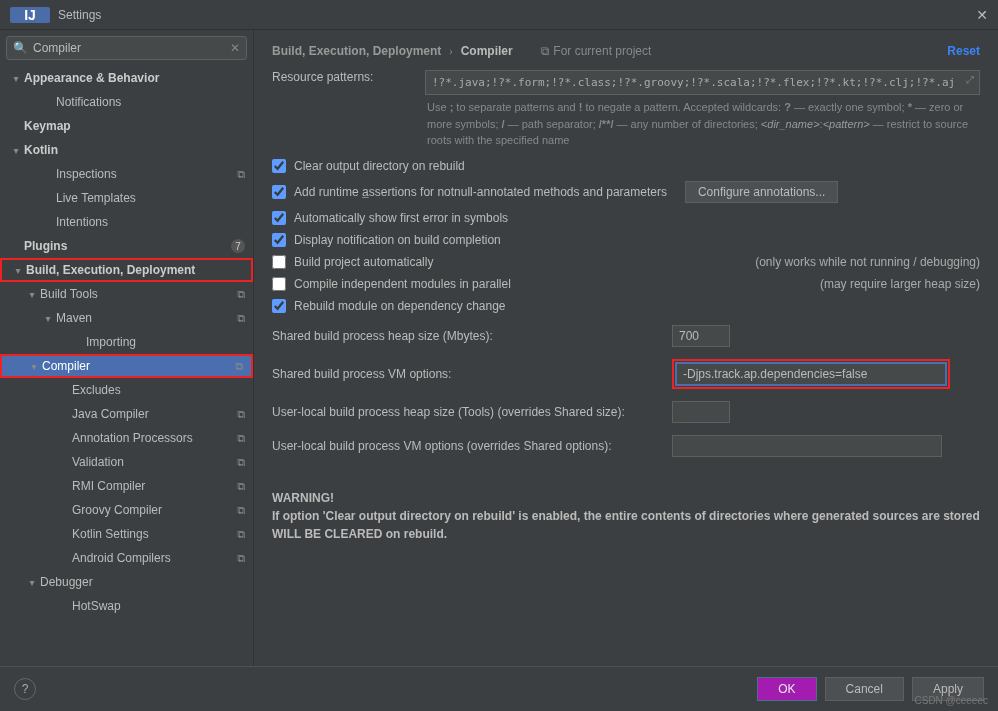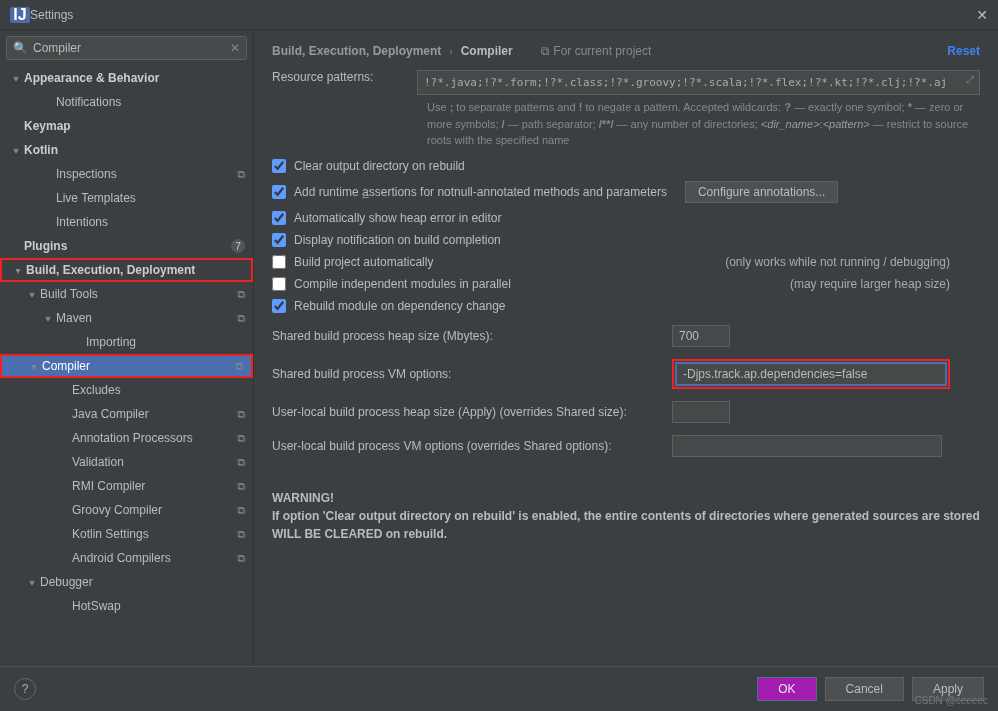--- a/index.html
+++ b/index.html
@@ -1,18 +1,18 @@
 <!DOCTYPE html>
 <html><head>
 <meta charset="utf-8">
 <style>
 * { box-sizing: border-box; margin: 0; padding: 0; }
 body { font-family: "Segoe UI", Arial, sans-serif; background: #3c3f41; color: #bbbbbb; font-size: 12px; width: 998px; height: 711px; overflow: hidden; position: relative; }
 .titlebar { height: 30px; background: #3c3f41; display: flex; align-items: center; padding: 0 10px; border-bottom: 1px solid #323232; }
-.titlebar .icon { width: 20px; height: 16px; background: #4a6da7; display: inline-flex; align-items: center; justify-content: center; font-weight: bold; color: #fff; font-size: 16px; border-radius: 2px;}
+.titlebar .icon { width: 40px; height: 16px; background: #4a6da7; display: inline-flex; align-items: center; justify-content: center; margin-right: 8px; font-weight: bold; color: #fff; font-size: 14px; border-radius: 2px;}
 .titlebar .title { flex: 1; color: #bbb; }
 .titlebar .close { color: #bbb; cursor: pointer; font-size: 14px;}
 .body { display: flex; height: 636px; }
 .sidebar { width: 254px; background: #3c3f41; border-right: 1px solid #323232; display: flex; flex-direction: column; }
 .search { margin: 6px 6px 2px 6px; position: relative; }
 .search input { width: 100%; background: #45494a; border: 1px solid #5e6060; color: #bbb; padding: 4px 22px 4px 26px; border-radius: 3px; font-size: 12px; height: 24px; }
 .search .sicon { position: absolute; left: 7px; top: 5px; color: #888; font-size: 12px;}
 .search .clear { position: absolute; right: 7px; top: 5px; color: #888; cursor: pointer; }
 .tree { flex: 1; overflow-y: auto; padding-top: 4px;}
 .tree-item { display: flex; align-items: center; height: 24px; padding-left: 8px; cursor: pointer; position:relative; }
@@ -38,21 +38,21 @@
 .field-row { display: flex; align-items: flex-start; margin: 12px 0 4px 0; }
 .field-label { width: 145px; color: #bbb; }
 .pattern-input { flex: 1; background: #45494a; border: 1px solid #5e6060; color: #aaa; font-family: monospace; font-size: 11px; padding: 5px 22px 5px 6px; position: relative; }
 .expand-icon { position:absolute; right:6px; top:4px; color:#888; font-size:10px;}
 .help-text { color: #888; font-size: 11px; margin: 2px 0 10px 155px; line-height: 1.5; }
 .help-text em { font-style: italic; color:#999;}
 .check-row { display: flex; align-items: center; margin: 8px 0; }
 .check-row input[type=checkbox] { accent-color: #5e9cff; width: 14px; height: 14px; margin-right: 8px; }
 .check-row .lbl { color: #bbb; }
 .check-row .lbl u { text-decoration: underline; text-decoration-color: #888;}
-.check-row .aside { margin-left: auto; color: #aaa; margin-right: 30px;}
+.check-row .aside { margin-left: auto; color: #aaa; }
 .btn-small { background: #4c5052; border: 1px solid #5e6060; color: #bbb; padding: 3px 12px; margin-left: 18px; cursor:pointer; font-size:12px;}
 .heap-row { display: flex; align-items: center; margin: 12px 0; }
 .heap-row .lbl { width: 400px; color: #bbb;}
 .heap-row input[type=text] { background: #45494a; border: 1px solid #5e6060; color: #bbb; padding: 3px 6px; font-size: 12px; }
 .heap-row input.narrow { width: 58px; }
 .heap-row input.wide { width: 270px; }
 .heap-row input.highlight { border: 1px solid #4b6eaf; outline: 1px solid #4b6eaf; }
 .heap-row .red-wrap { border: 2px solid #e22; padding: 2px; }
 .warning { margin-top: 32px; color: #bbb; font-size: 12px; line-height:1.5;}
 .warning .wt { font-weight: bold; }
@@ -194,41 +194,41 @@
       <span class="crumb">Compiler</span>
       <span class="for-project">
         <span>⧉</span>
         <span>For current project</span>
       </span>
       <span class="reset">Reset</span>
     </div>
 
     <div class="field-row">
       <span class="field-label">Resource patterns:</span>
-      <div style="flex:1;position:relative;">
+      <div style="flex:1;position:relative;margin-left:8px;">
         <input class="pattern-input" style="width: 100%;" value="!?*.java;!?*.form;!?*.class;!?*.groovy;!?*.scala;!?*.flex;!?*.kt;!?*.clj;!?*.aj">
         <span class="expand-icon">⤢</span>
       </div>
     </div>
     <div class="help-text">
       <span>Use </span><strong>;</strong><span> to separate patterns and </span><strong>!</strong><span> to negate a pattern. Accepted wildcards: </span><strong>?</strong><span> — exactly one symbol; </span><strong>*</strong><span> — zero or more symbols; </span><strong>/</strong><span> — path separator; </span><strong>/**/</strong><span> — any number of directories; </span><em>&lt;dir_name&gt;</em>:<em>&lt;pattern&gt;</em><span> — restrict to source roots with the specified name</span>
     </div>
 
     <div class="check-row">
         <input type="checkbox" checked="" style="">
         <span class="lbl">Clear output directory on rebuild</span>
       </div>
     <div class="check-row">
         <input type="checkbox" checked="" style="">
         <span class="lbl"><span>Add runtime </span><u>a</u><span>ssertions for notnull-annotated methods and parameters</span></span>
         <button class="btn-small">Configure annotations...</button>
       </div>
     <div class="check-row">
         <input type="checkbox" checked="" style="">
-        <span class="lbl">Automatically show heap error in editor</span>
+        <span class="lbl">Automatically show first error in symbols</span>
       </div>
     <div class="check-row">
         <input type="checkbox" checked="" style="">
         <span class="lbl">Display notification on build completion</span>
       </div>
     <div class="check-row">
         <input type="checkbox" style="">
         <span class="lbl">Build project automatically</span>
         <span class="aside">(only works while not running / debugging)</span>
       </div>
@@ -244,21 +244,21 @@
 
     <div class="heap-row">
         <span class="lbl">Shared build process heap size (Mbytes):</span>
         <input type="text" class="narrow" value="700" style="">
       </div>
     <div class="heap-row">
         <span class="lbl">Shared build process VM options:</span>
         <span class="red-wrap"><input type="text" class="wide highlight" value="-Djps.track.ap.dependencies=false" style=""></span>
       </div>
     <div class="heap-row">
-        <span class="lbl">User-local build process heap size (Apply) (overrides Shared size):</span>
+        <span class="lbl">User-local build process heap size (Tools) (overrides Shared size):</span>
         <input type="text" class="narrow" value="" style="">
       </div>
     <div class="heap-row">
         <span class="lbl">User-local build process VM options (overrides Shared options):</span>
         <input type="text" class="wide" value="" style="">
       </div>
 
     <div class="warning">
       <div class="wt">WARNING!</div>
       <div class="wt">If option 'Clear output directory on rebuild' is enabled, the entire contents of directories where generated sources are stored WILL BE CLEARED on rebuild.</div>

